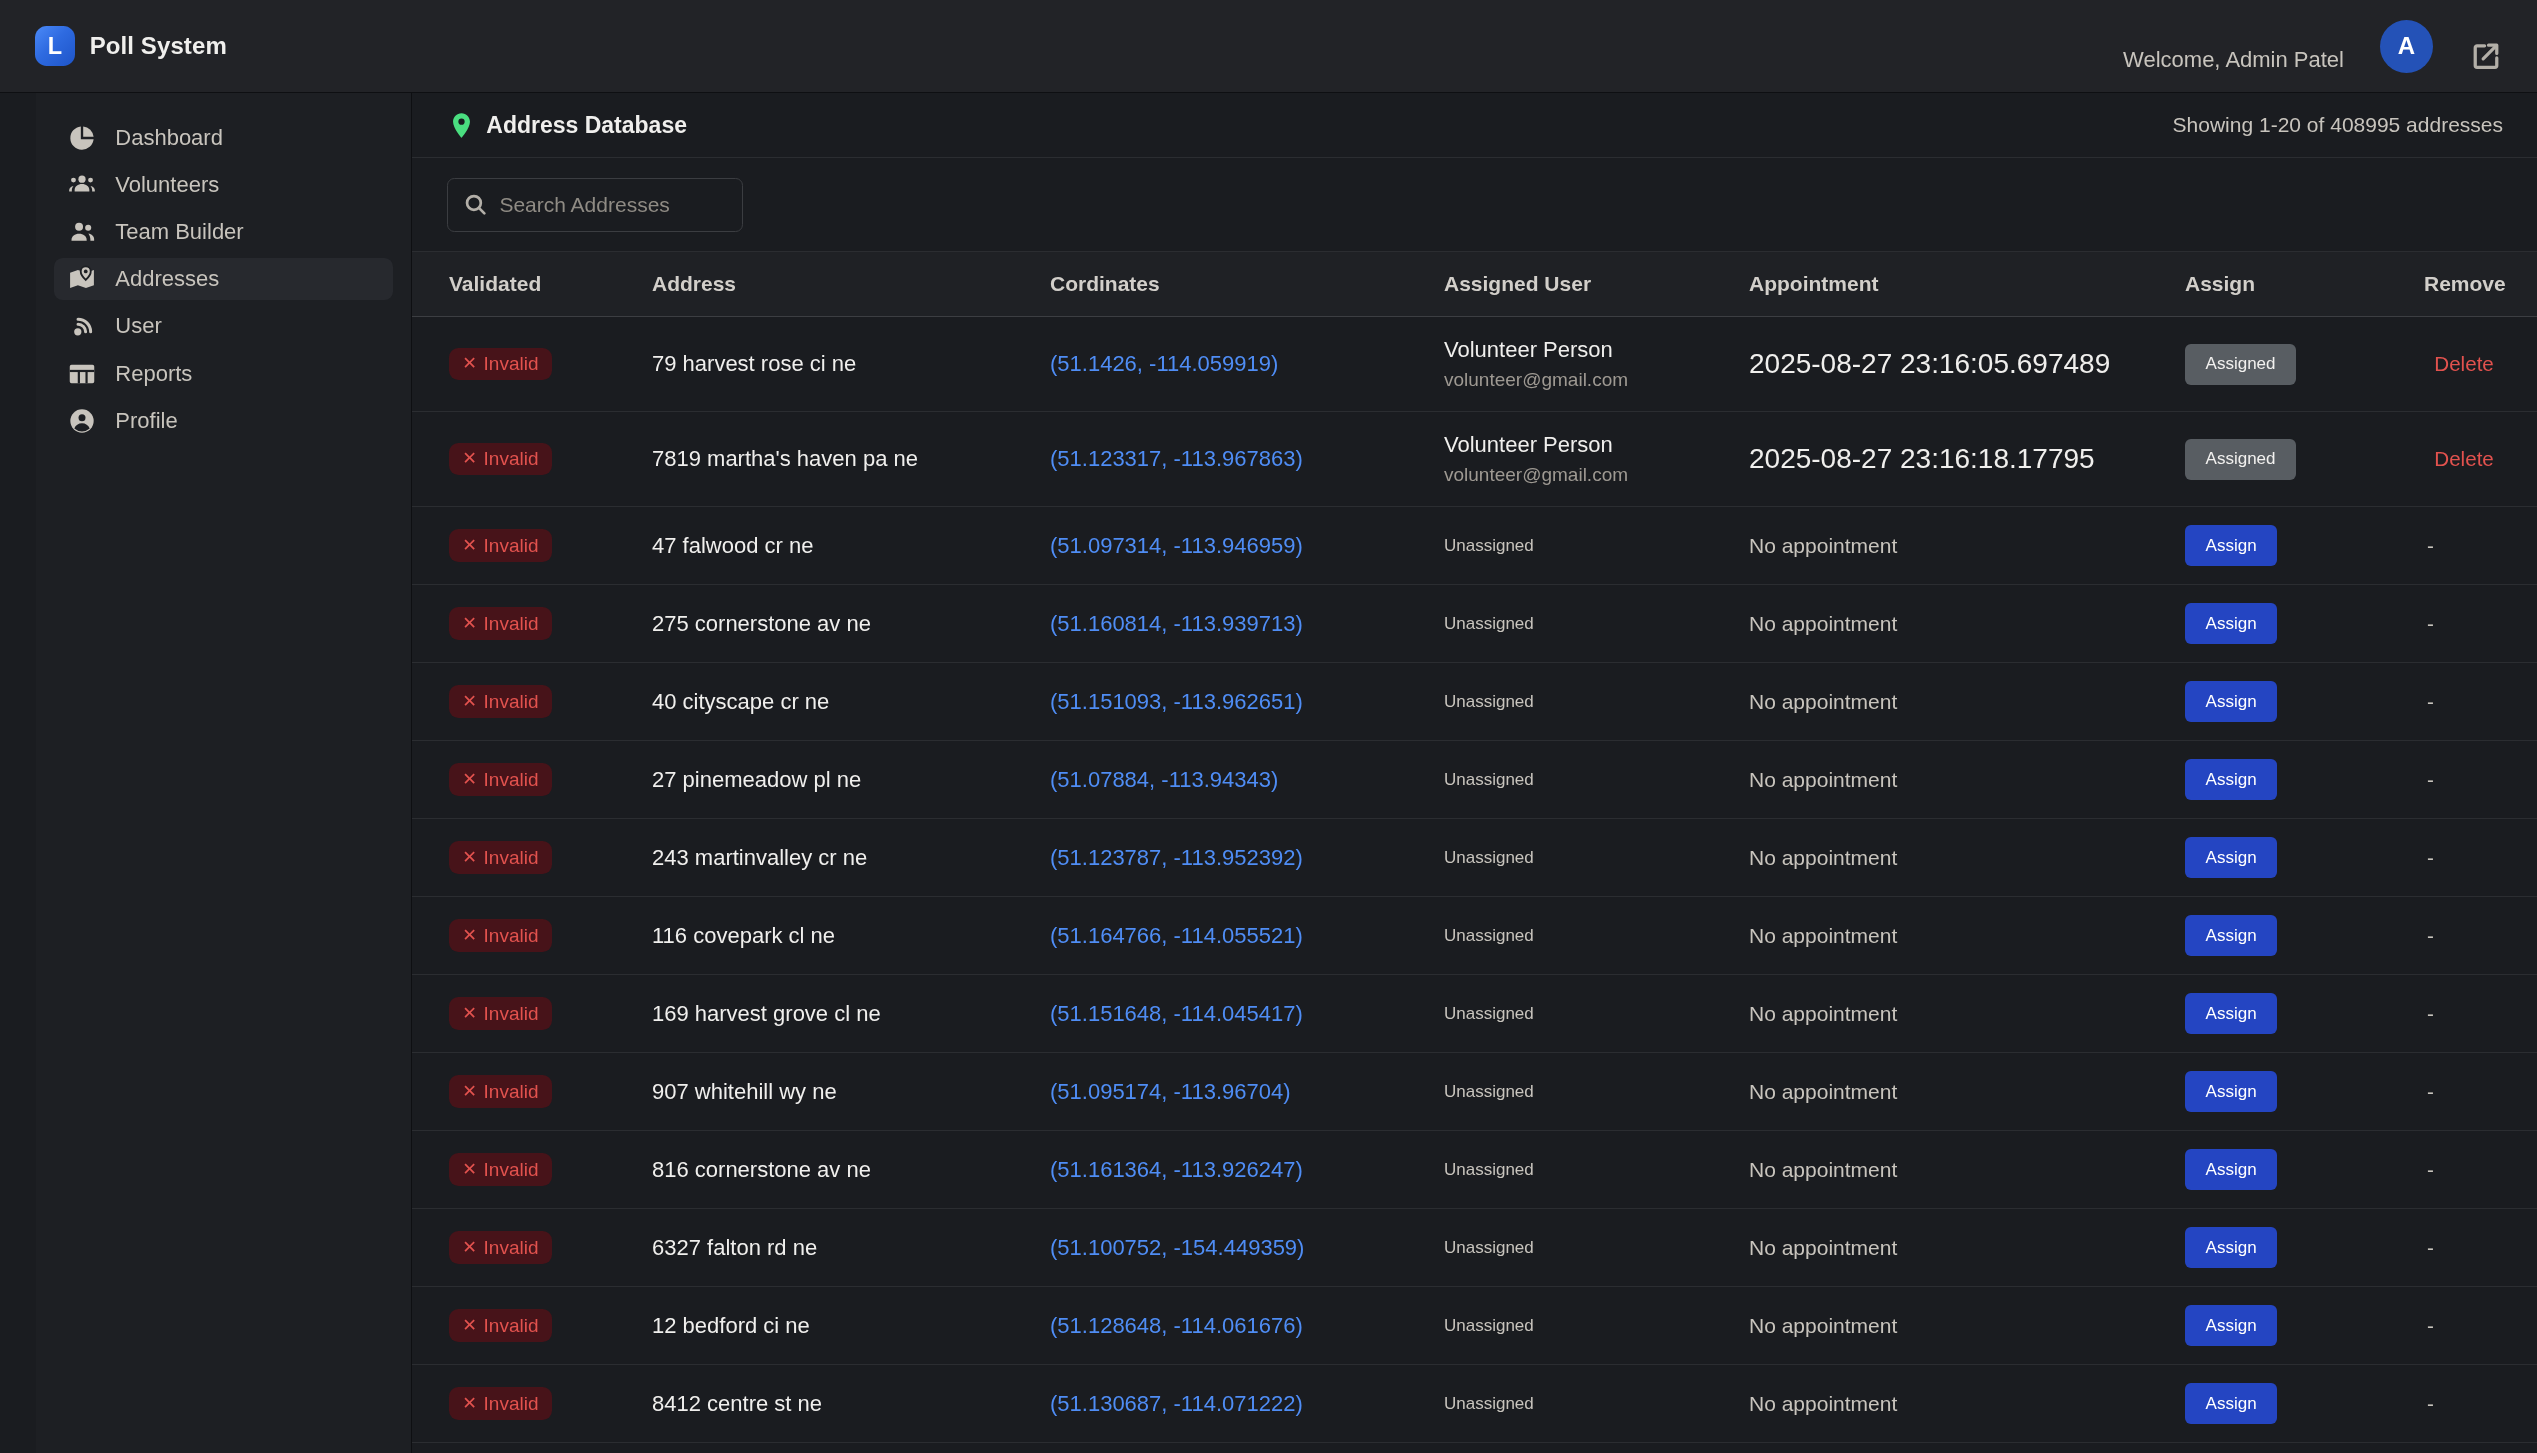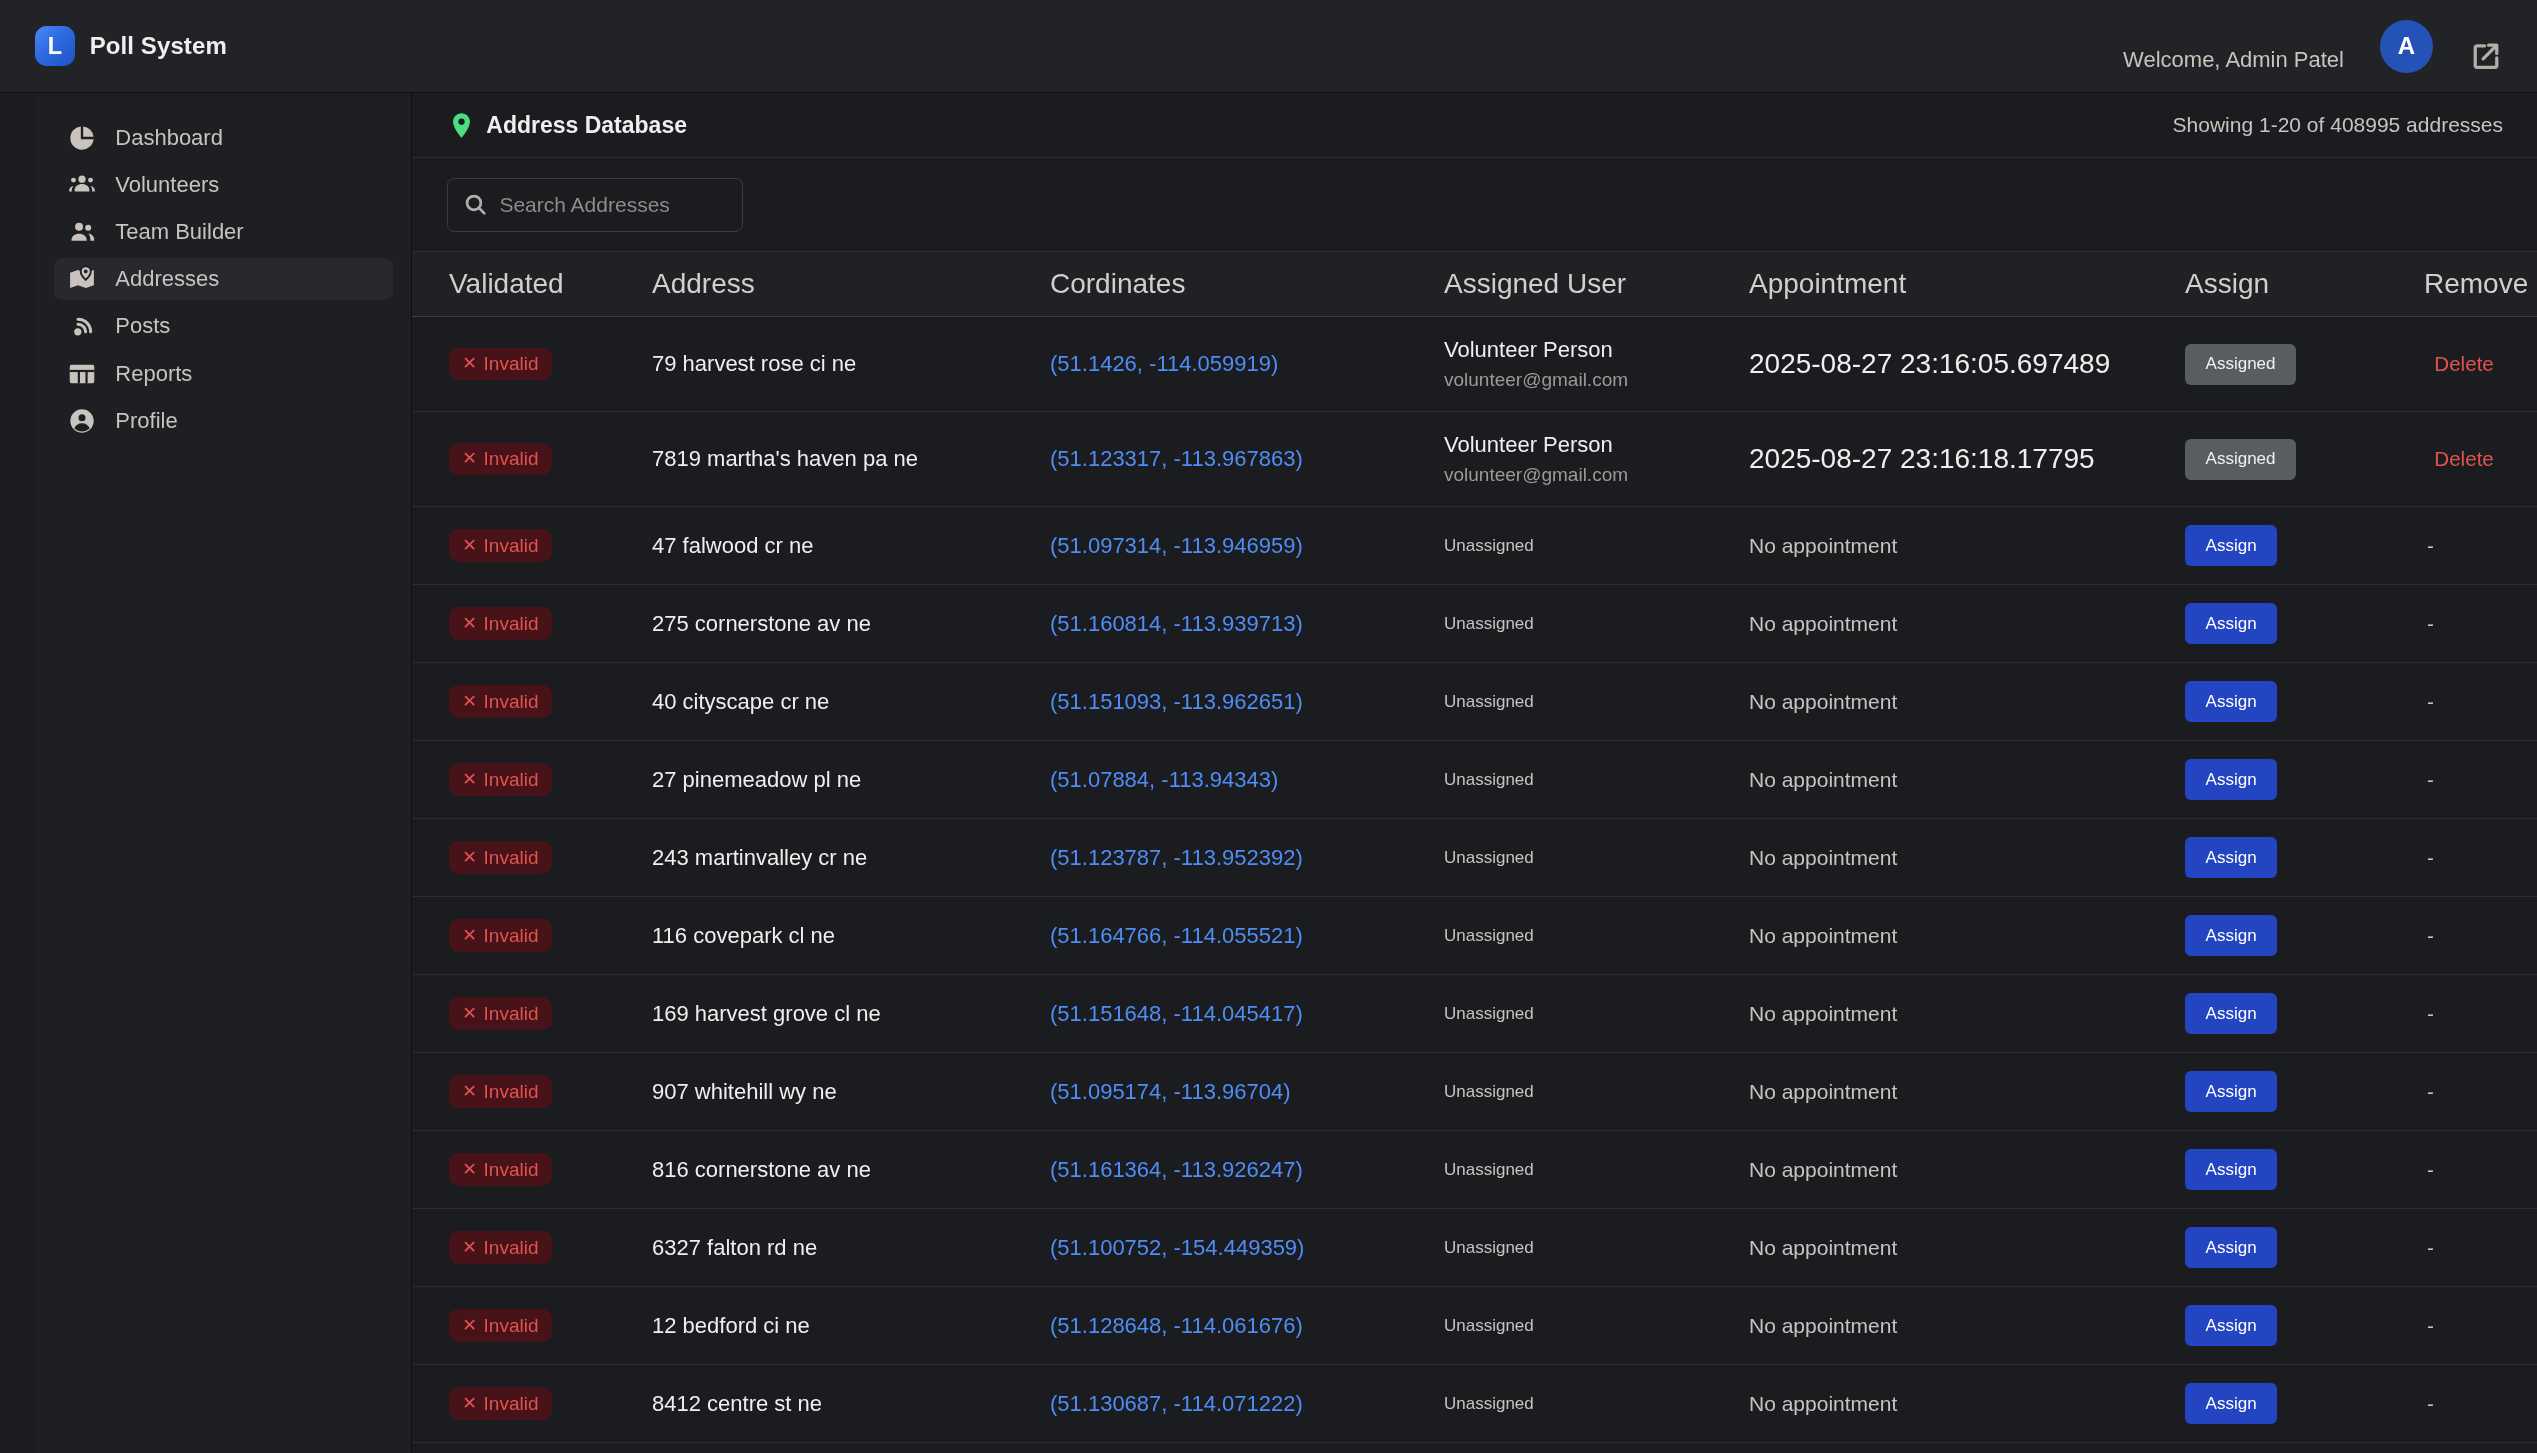--- a/index.html
+++ b/index.html
@@ -56,21 +56,21 @@
   .page-btn{width:48px;height:46px;border:1.5px solid var(--border-ctl);border-radius:7.3px;background:transparent;
     display:flex;align-items:center;justify-content:center;color:#e9e7e4;cursor:pointer;}
   .page-btn.prev{margin-left:27px;}
   .page-count{font-size:21px;color:#e9e7e4;margin:0 24px;white-space:nowrap;}
 
   
   .table{flex:1;display:flex;flex-direction:column;min-height:0;}
   .trow,.thead{display:grid;grid-template-columns:203px 398px 394px 305px 436px 239px 1fr;
     padding-left:37px;align-items:center;}
   .thead{height:65px;background:var(--thead-bg);border-bottom:1.5px solid var(--line-strong);
-    font-size:28px;font-weight:400;color:var(--txt-head);flex:none;}
+    font-size:21px;font-weight:700;color:var(--txt-head);flex:none;}
   .trow{height:78px;border-bottom:0.7px solid var(--line);}
   .trow.tall{height:95px;}
   .cell{min-width:0;}
   .badge{display:inline-flex;align-items:center;gap:6.6px;background:#471319;color:#e2524e;
     border-radius:9.5px;padding:5.1px 13.2px;font-size:19px;}
   .badge .badge-x{font-size:17.6px;line-height:1;}
   .c-address{font-size:22px;color:var(--txt);}
   .c-coords{font-size:22px;color:#4f8df5;cursor:pointer;}
   .user-name{font-size:22px;color:var(--txt);}
   .user-name.muted{font-size:17px;color:var(--txt-2);}
@@ -154,21 +154,21 @@
       <span>Addresses</span>
     </div>
     <div class="nav-item">
       <span class="nav-icon">
         <svg viewBox="0 0 24 24" width="28" height="28" fill="none" stroke="currentColor" stroke-width="2.6" stroke-linecap="round">
           <circle cx="8.4" cy="17" r="3.1" fill="currentColor" stroke="none"></circle>
           <path d="M8.6 10.5A6.5 6.5 0 0 1 15.1 17"></path>
           <path d="M8.6 6.2A10.8 10.8 0 0 1 19.4 17"></path>
         </svg>
       </span>
-      <span>Posts</span>
+      <span>User</span>
     </div>
     <div class="nav-item">
       <span class="nav-icon">
         <svg viewBox="0 0 24 24" width="28" height="28" fill="currentColor">
           <path d="M3 4h18a1.5 1.5 0 0 1 1.5 1.5v13A1.5 1.5 0 0 1 21 20H3a1.5 1.5 0 0 1-1.5-1.5v-13A1.5 1.5 0 0 1 3 4z"></path>
           <g stroke="#1d1f23" stroke-width="1.9">
             <line x1="1.5" y1="9.4" x2="22.5" y2="9.4"></line>
             <line x1="9.3" y1="9.4" x2="9.3" y2="20"></line>
             <line x1="15.9" y1="9.4" x2="15.9" y2="20"></line>
           </g>

